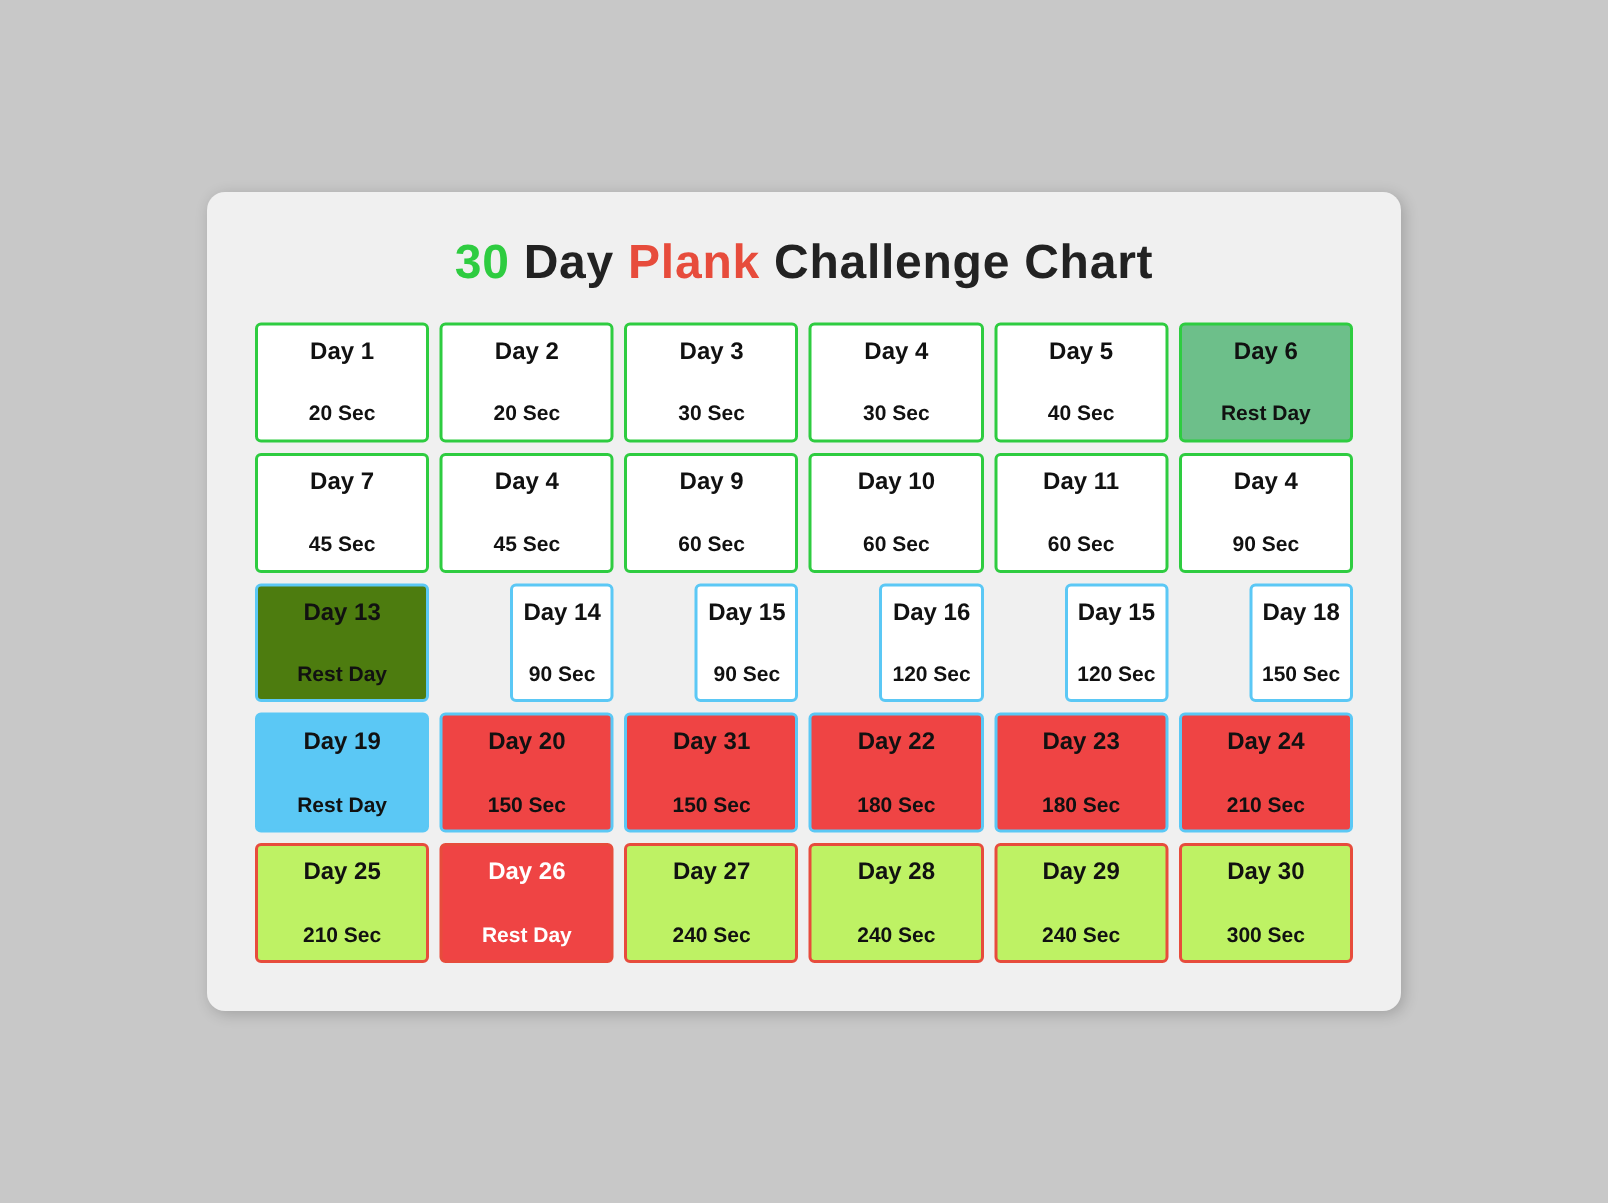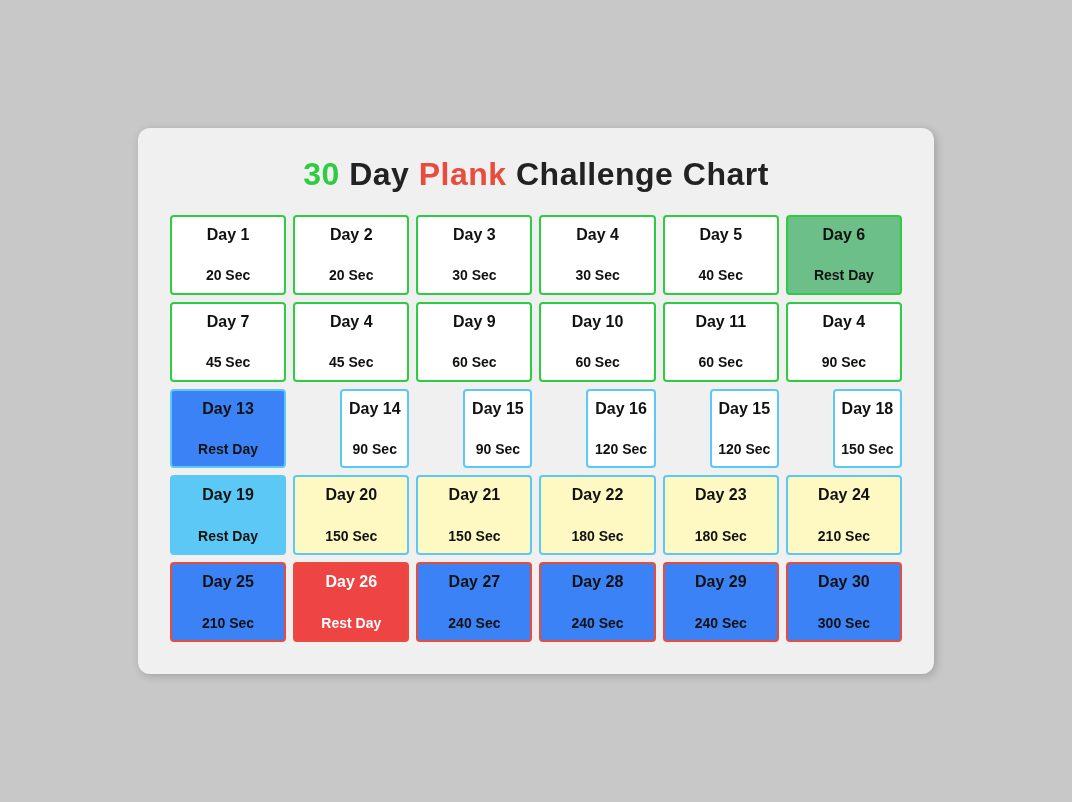--- a/index.html
+++ b/index.html
@@ -56,26 +56,26 @@
       font-size: 14px;
       font-weight: bold;
       color: #111;
       line-height: 1.3;
     }
     
     .cell.green-border { border-color: #2ecc40; background: #fff; }
     .cell.green-fill { border-color: #2ecc40; background: #6dbf8a; }
     
     .cell.blue-border { border-color: #5bc8f5; background: #fff; margin-left: 47px; }
-    .cell.blue-fill { border-color: #5bc8f5; background: #3b82f6; }
-    
-    .cell.blue-border2 { border-color: #5bc8f5; background: #fef9c3; }
+    .cell.blue-fill { border-color: #5bc8f5; background: #4d7c0f; }
+    
+    .cell.blue-border2 { border-color: #5bc8f5; background: #ef4444; }
     .cell.blue-fill2 { border-color: #5bc8f5; background: #5bc8f5; }
     
-    .cell.red-border { border-color: #e74c3c; background: #3b82f6; }
+    .cell.red-border { border-color: #e74c3c; background: #bef264; }
     .cell.red-fill { border-color: #e74c3c; background: #ef4444; }
     .cell.red-fill .day-label,
     .cell.red-fill .time-label { color: #fff; }
   </style>
 </head>
 <body>
 
 <div class="card">
   <div class="title">
     <span class="green">30</span><span> Day </span><span class="red">Plank</span><span> Challenge Chart</span>
@@ -155,21 +155,21 @@
       </div>
       <div class="cell blue-fill2">
         <div class="day-label">Day 19</div>
         <div class="time-label">Rest Day</div>
       </div>
       <div class="cell blue-border2">
         <div class="day-label">Day 20</div>
         <div class="time-label">150 Sec</div>
       </div>
       <div class="cell blue-border2">
-        <div class="day-label">Day 21</div>
+        <div class="day-label">Day 31</div>
         <div class="time-label">150 Sec</div>
       </div>
       <div class="cell blue-border2">
         <div class="day-label">Day 22</div>
         <div class="time-label">180 Sec</div>
       </div>
       <div class="cell blue-border2">
         <div class="day-label">Day 23</div>
         <div class="time-label">180 Sec</div>
       </div>

